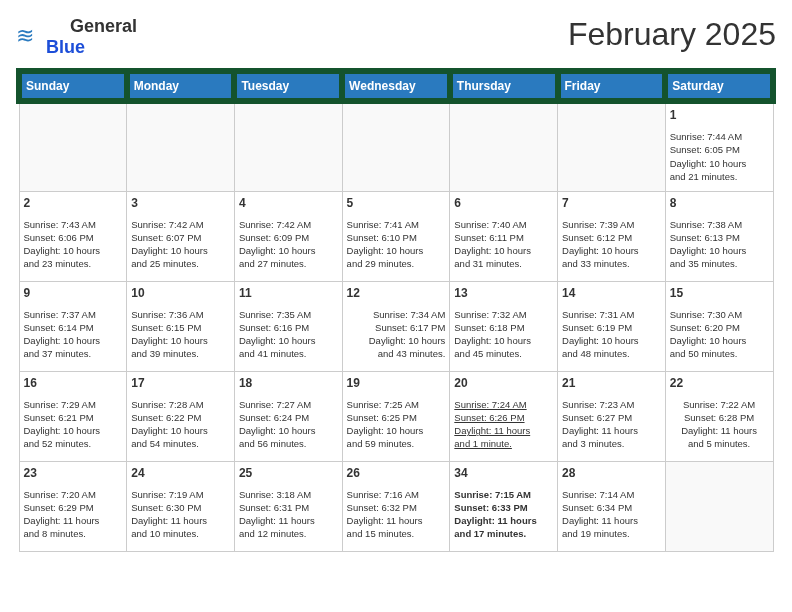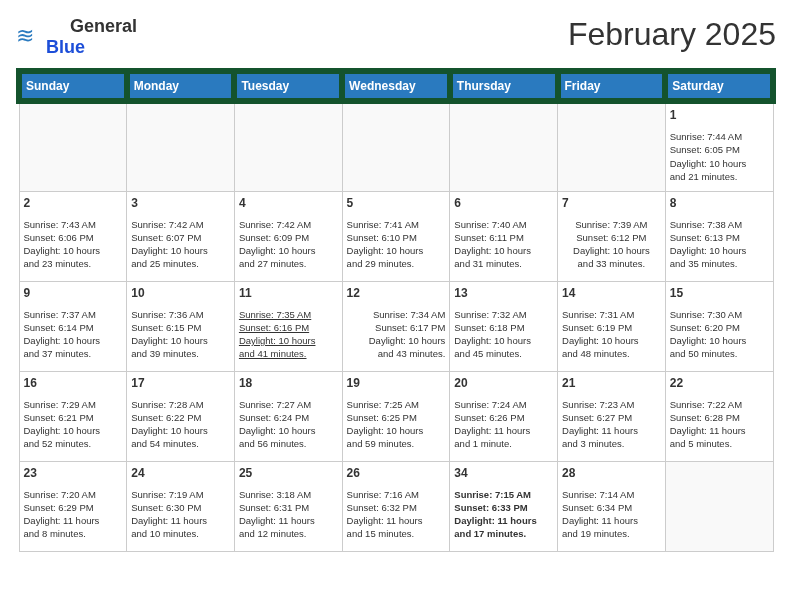--- a/index.html
+++ b/index.html
@@ -164,21 +164,21 @@
         </td>
         <td>
           <span class="day-num">6</span>
           <div class="day-info" style="white-space: pre-line;">Sunrise: 7:40 AM
 Sunset: 6:11 PM
 Daylight: 10 hours
 and 31 minutes.</div>
         </td>
         <td>
           <span class="day-num">7</span>
-          <div class="day-info" style="white-space: pre-line; text-align: center;">Sunrise: 7:39 AM
+          <div class="day-info" style="white-space: pre-line;">Sunrise: 7:39 AM
 Sunset: 6:12 PM
 Daylight: 10 hours
 and 33 minutes.</div>
         </td>
         <td>
           <span class="day-num">8</span>
           <div class="day-info" style="white-space: pre-line;">Sunrise: 7:38 AM
 Sunset: 6:13 PM
 Daylight: 10 hours
 and 35 minutes.</div>
@@ -194,21 +194,21 @@
         </td>
         <td>
           <span class="day-num">10</span>
           <div class="day-info" style="white-space: pre-line;">Sunrise: 7:36 AM
 Sunset: 6:15 PM
 Daylight: 10 hours
 and 39 minutes.</div>
         </td>
         <td>
           <span class="day-num">11</span>
-          <div class="day-info" style="white-space: pre-line; text-decoration: underline;">Sunrise: 7:35 AM
+          <div class="day-info" style="white-space: pre-line;">Sunrise: 7:35 AM
 Sunset: 6:16 PM
 Daylight: 10 hours
 and 41 minutes.</div>
         </td>
         <td>
           <span class="day-num">12</span>
           <div class="day-info" style="white-space: pre-line; text-align: right;">Sunrise: 7:34 AM
 Sunset: 6:17 PM
 Daylight: 10 hours
 and 43 minutes.</div>
@@ -259,35 +259,35 @@
         </td>
         <td>
           <span class="day-num">19</span>
           <div class="day-info" style="white-space: pre-line;">Sunrise: 7:25 AM
 Sunset: 6:25 PM
 Daylight: 10 hours
 and 59 minutes.</div>
         </td>
         <td>
           <span class="day-num">20</span>
-          <div class="day-info" style="white-space: pre-line;">Sunrise: 7:24 AM
+          <div class="day-info" style="white-space: pre-line; text-decoration: underline;">Sunrise: 7:24 AM
 Sunset: 6:26 PM
 Daylight: 11 hours
 and 1 minute.</div>
         </td>
         <td>
           <span class="day-num">21</span>
           <div class="day-info" style="white-space: pre-line;">Sunrise: 7:23 AM
 Sunset: 6:27 PM
 Daylight: 11 hours
 and 3 minutes.</div>
         </td>
         <td>
           <span class="day-num">22</span>
-          <div class="day-info" style="white-space: pre-line;">Sunrise: 7:22 AM
+          <div class="day-info" style="white-space: pre-line; text-align: center;">Sunrise: 7:22 AM
 Sunset: 6:28 PM
 Daylight: 11 hours
 and 5 minutes.</div>
         </td>
       </tr>
       <tr>
         <td>
           <span class="day-num">23</span>
           <div class="day-info" style="white-space: pre-line;">Sunrise: 7:20 AM
 Sunset: 6:29 PM

